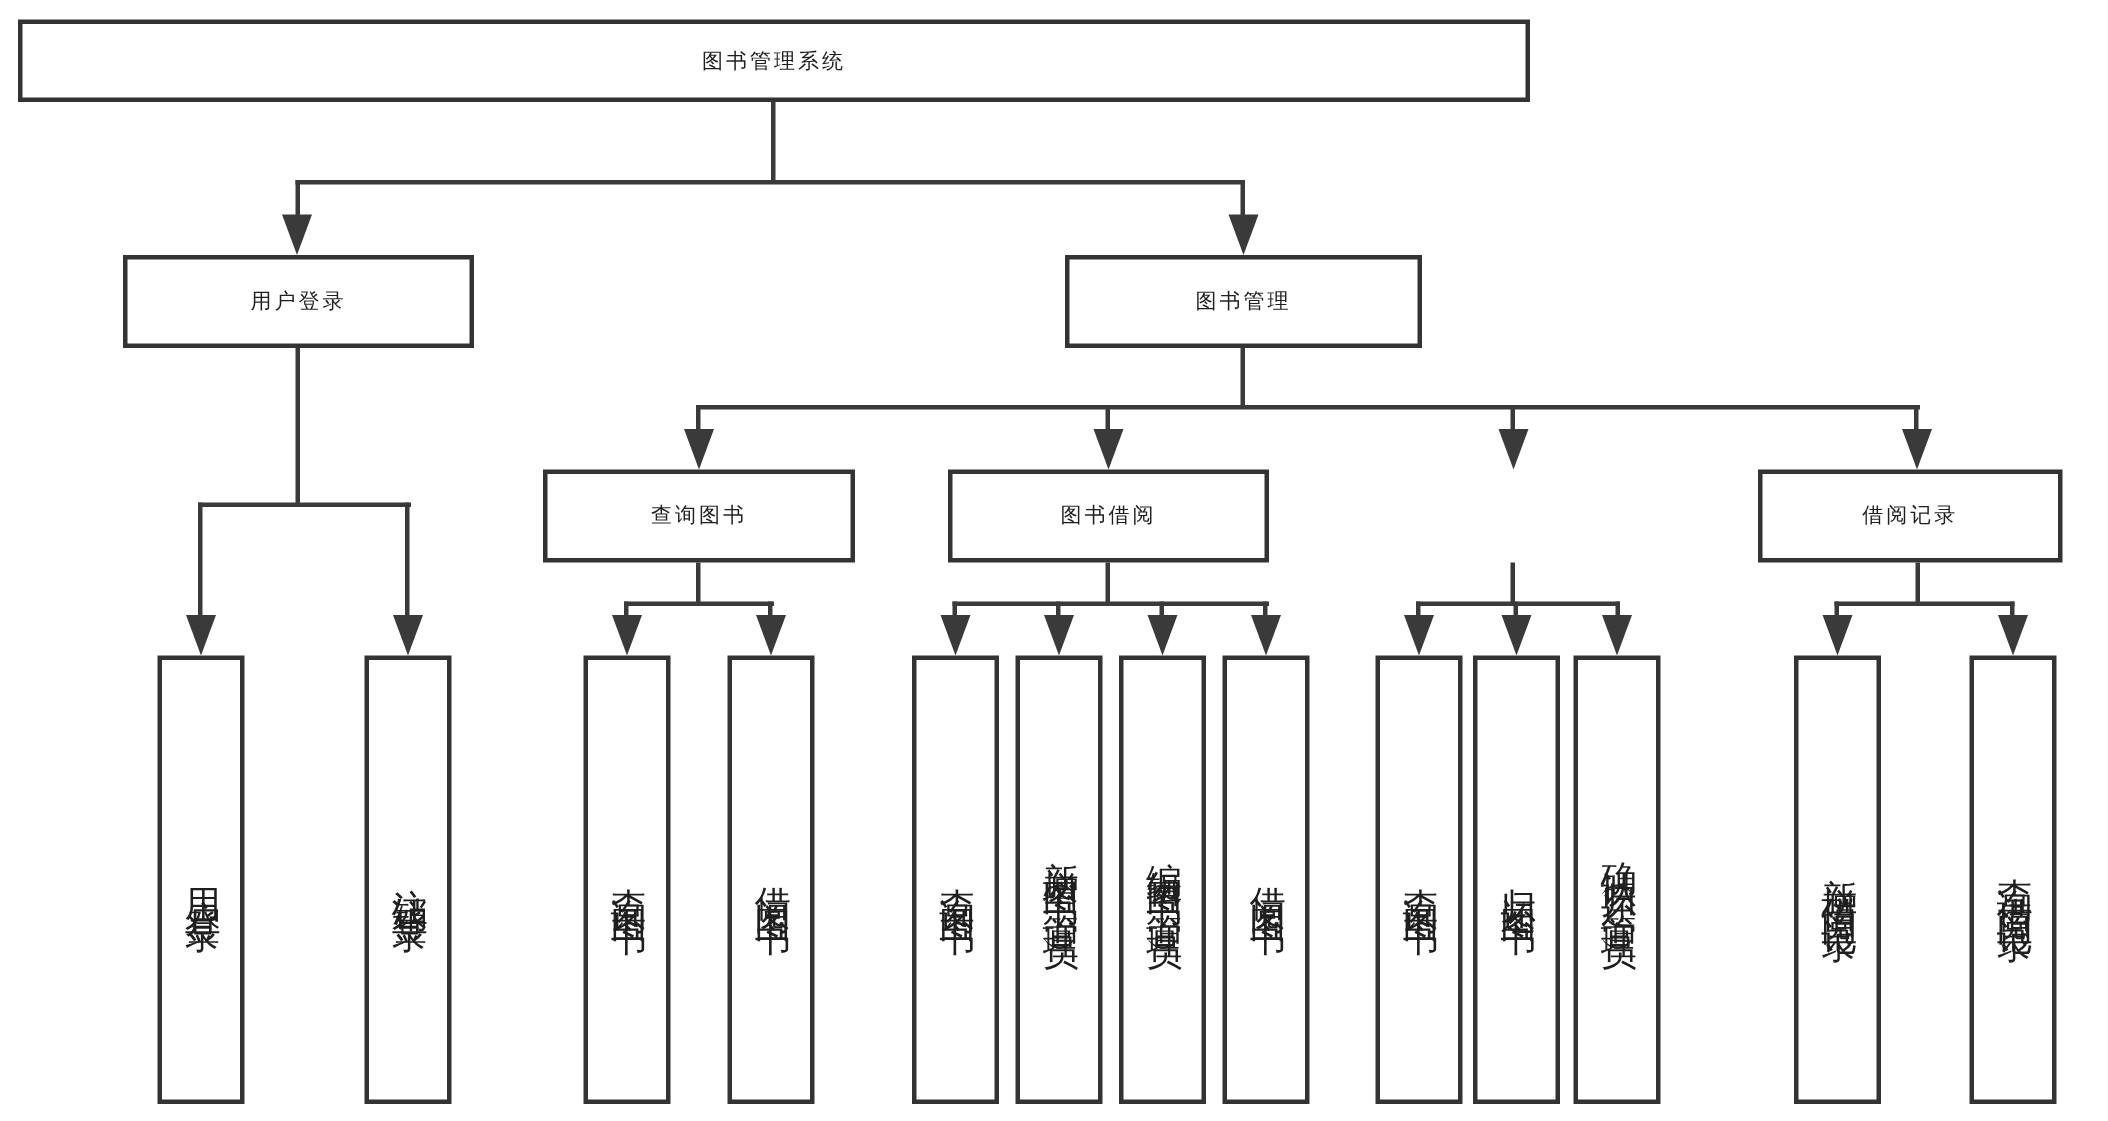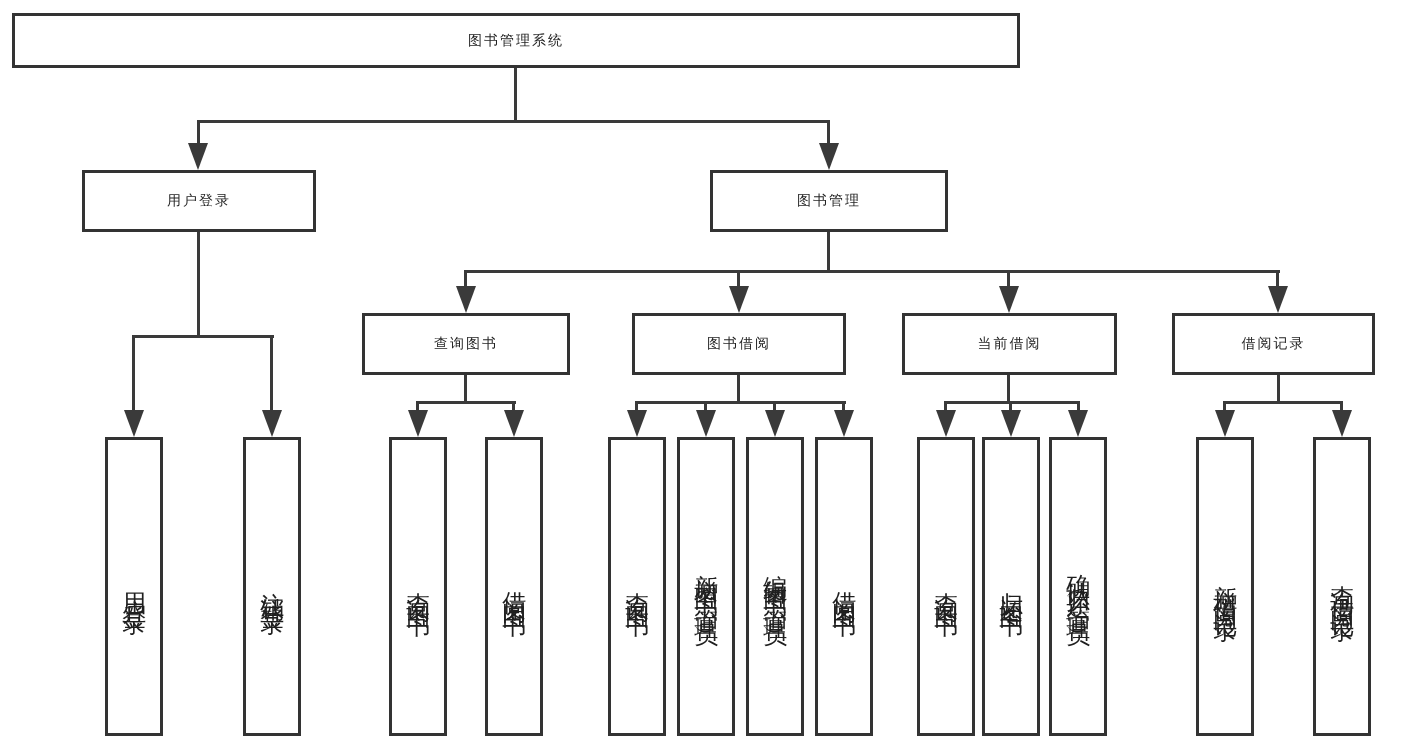--- a/index.html
+++ b/index.html
@@ -95,21 +95,20 @@
   <div class="vl" style="left:737px; top:270px; height:20px;"></div>
   <div class="vl" style="left:1007px; top:270px; height:20px;"></div>
   <div class="vl" style="left:1276px; top:270px; height:20px;"></div>
   <div class="arr" style="left:456px; top:286px;"></div>
   <div class="arr" style="left:729px; top:286px;"></div>
   <div class="arr" style="left:999px; top:286px;"></div>
   <div class="arr" style="left:1268px; top:286px;"></div>
 
   <div class="box h" style="left:362px; top:313px; width:208px; height:62px;">查询图书</div>
   <div class="box h" style="left:632px; top:313px; width:214px; height:62px;">图书借阅</div>
-  <div class="box h" style="left:902px; top:313px; width:215px; height:62px;">当前借阅</div>
   <div class="box h" style="left:1172px; top:313px; width:203px; height:62px;">借阅记录</div>
 
   <div class="vl" style="left:464px; top:375px; height:28px;"></div>
   <div class="hl" style="left:416px; top:401px; width:100px;"></div>
   <div class="vl" style="left:416px; top:401px; height:12px;"></div>
   <div class="vl" style="left:512px; top:401px; height:12px;"></div>
   <div class="arr" style="left:408px; top:410px;"></div>
   <div class="arr" style="left:504px; top:410px;"></div>
 
   <div class="vl" style="left:737px; top:375px; height:28px;"></div>

